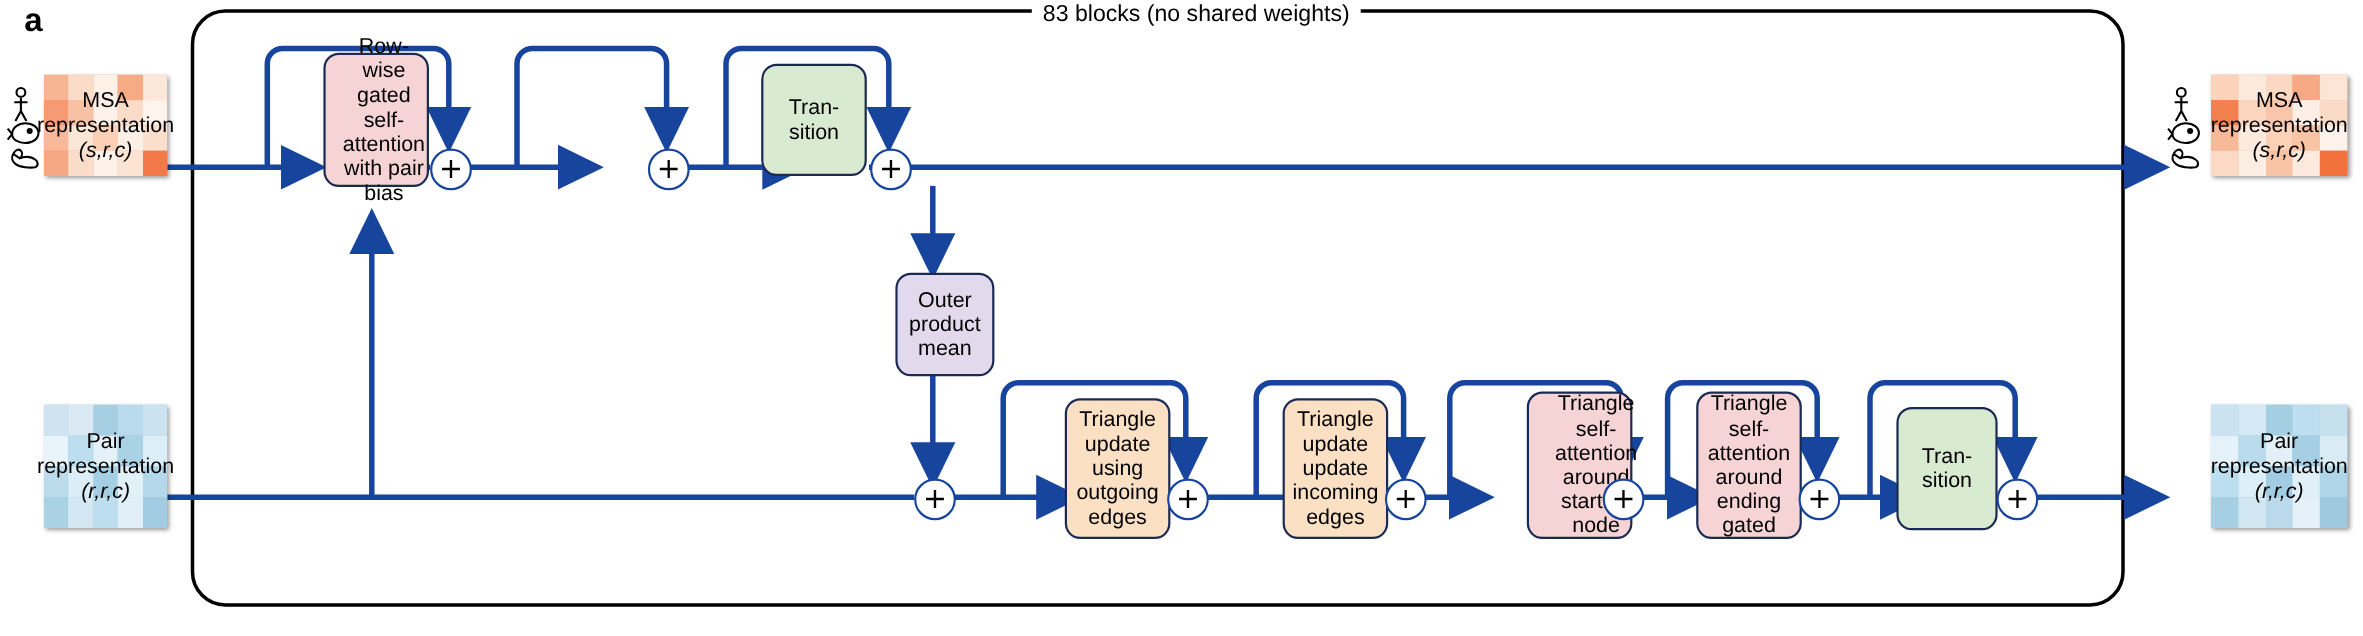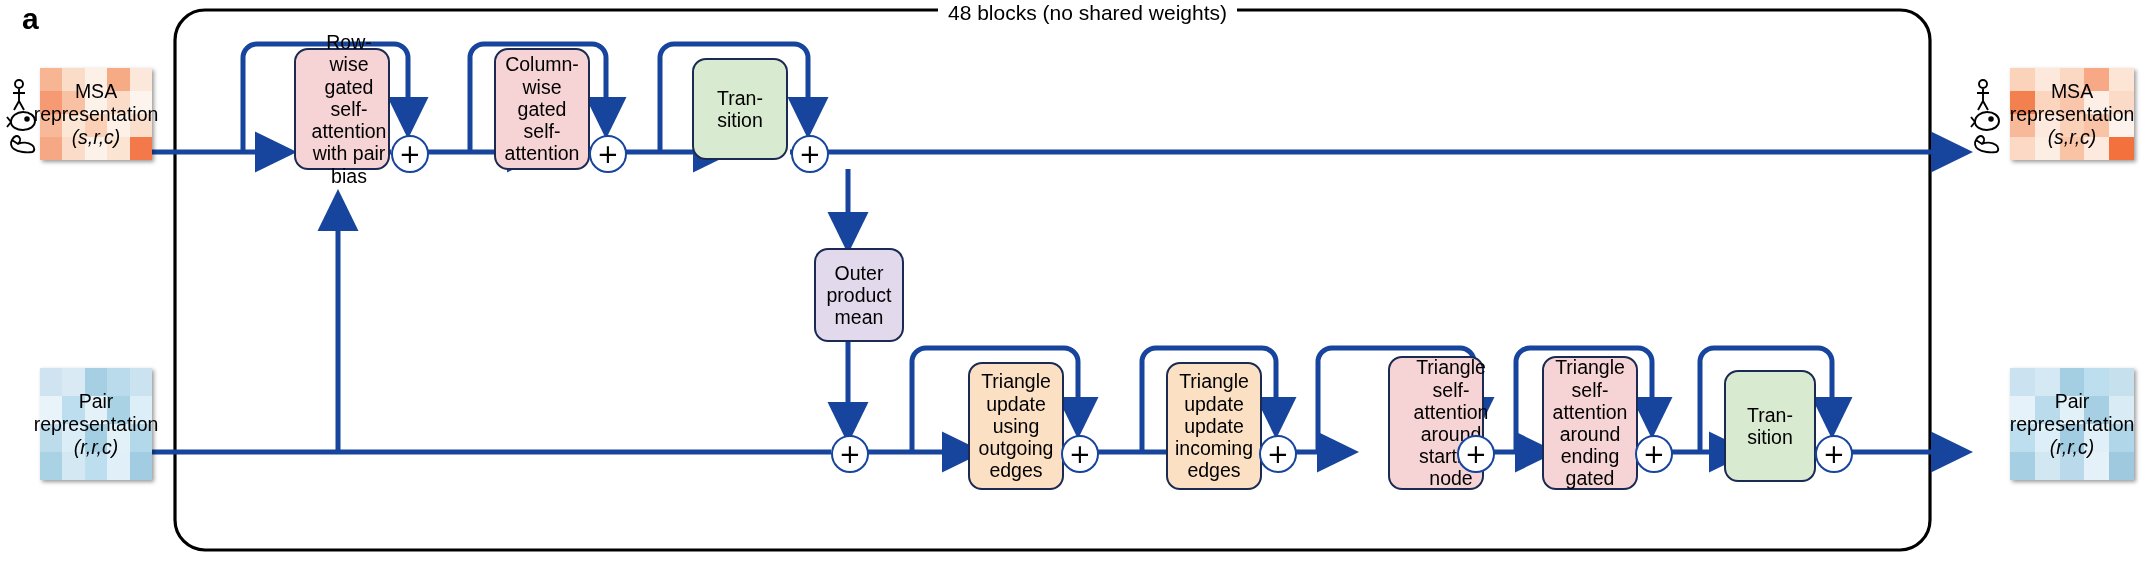--- a/index.html
+++ b/index.html
@@ -194,21 +194,20 @@
         <path d="M5 44 C5 38 11 34 17 34 C24 34 29 38 29 43 C29 48 24 52 17 52 C11 52 5 49 5 44 Z"></path>
         <path d="M5 44 L1 39 M5 44 L1 49"></path>
         <circle cx="21" cy="41" r="1.8" fill="#000"></circle>
         <path d="M6 62 C8 58 11 57 13 59 C15 61 14 64 12 66 M12 66 C16 64 22 64 26 67 C29 69 29 73 26 74 C21 75 12 74 8 71 C5 69 4 65 6 62 Z"></path>
       </g>
     </svg>
   </div>
 
   <div class="node" style="left:294px;top:48px;width:96px;height:122px;background:#f6d3d4;padding-left:18px;">Row-wise gated self-attention with pair bias</div>
 
-  <div class="node" style="left:494px;top:48px;width:96px;height:122px;background:#f6d3d4;">Column-wise gated self-attention</div>
 
   <div class="node" style="left:692px;top:58px;width:96px;height:102px;background:#d8ead0;">Tran-sition</div>
 
   <div class="plus" style="left:391px;top:135px;">+</div>
   <div class="plus" style="left:589px;top:135px;">+</div>
   <div class="plus" style="left:791px;top:135px;">+</div>
 
   <div class="node" style="left:814px;top:248px;width:90px;height:94px;background:#e2daec;">Outer product mean</div>
 
   <div class="node" style="left:968px;top:362px;width:96px;height:128px;background:#fbe0c4;">Triangle update using outgoing edges</div>
@@ -221,21 +220,21 @@
 
   <div class="node" style="left:1724px;top:370px;width:92px;height:112px;background:#d8ead0;">Tran-sition</div>
 
   <div class="plus" style="left:831px;top:435px;">+</div>
   <div class="plus" style="left:1061px;top:435px;">+</div>
   <div class="plus" style="left:1259px;top:435px;">+</div>
   <div class="plus" style="left:1457px;top:435px;">+</div>
   <div class="plus" style="left:1635px;top:435px;">+</div>
   <div class="plus" style="left:1815px;top:435px;">+</div>
 
-  <div id="blocks-title">48 blocks (no shared weights)</div>
+  <div id="blocks-title">83 blocks (no shared weights)</div>
 
   <div class="species" style="left:1970px;top:78px;">
     <svg width="34" height="76" viewBox="0 0 34 76">
       <g fill="none" stroke="#000" stroke-width="1.9">
         <circle cx="13" cy="6" r="4"></circle>
         <path d="M13 11 L13 23 M7 15 L19 15 M13 23 L8 32 M13 23 L18 32"></path>
         <path d="M5 44 C5 38 11 34 17 34 C24 34 29 38 29 43 C29 48 24 52 17 52 C11 52 5 49 5 44 Z"></path>
         <path d="M5 44 L1 39 M5 44 L1 49"></path>
         <circle cx="21" cy="41" r="1.8" fill="#000"></circle>
         <path d="M6 62 C8 58 11 57 13 59 C15 61 14 64 12 66 M12 66 C16 64 22 64 26 67 C29 69 29 73 26 74 C21 75 12 74 8 71 C5 69 4 65 6 62 Z"></path>

